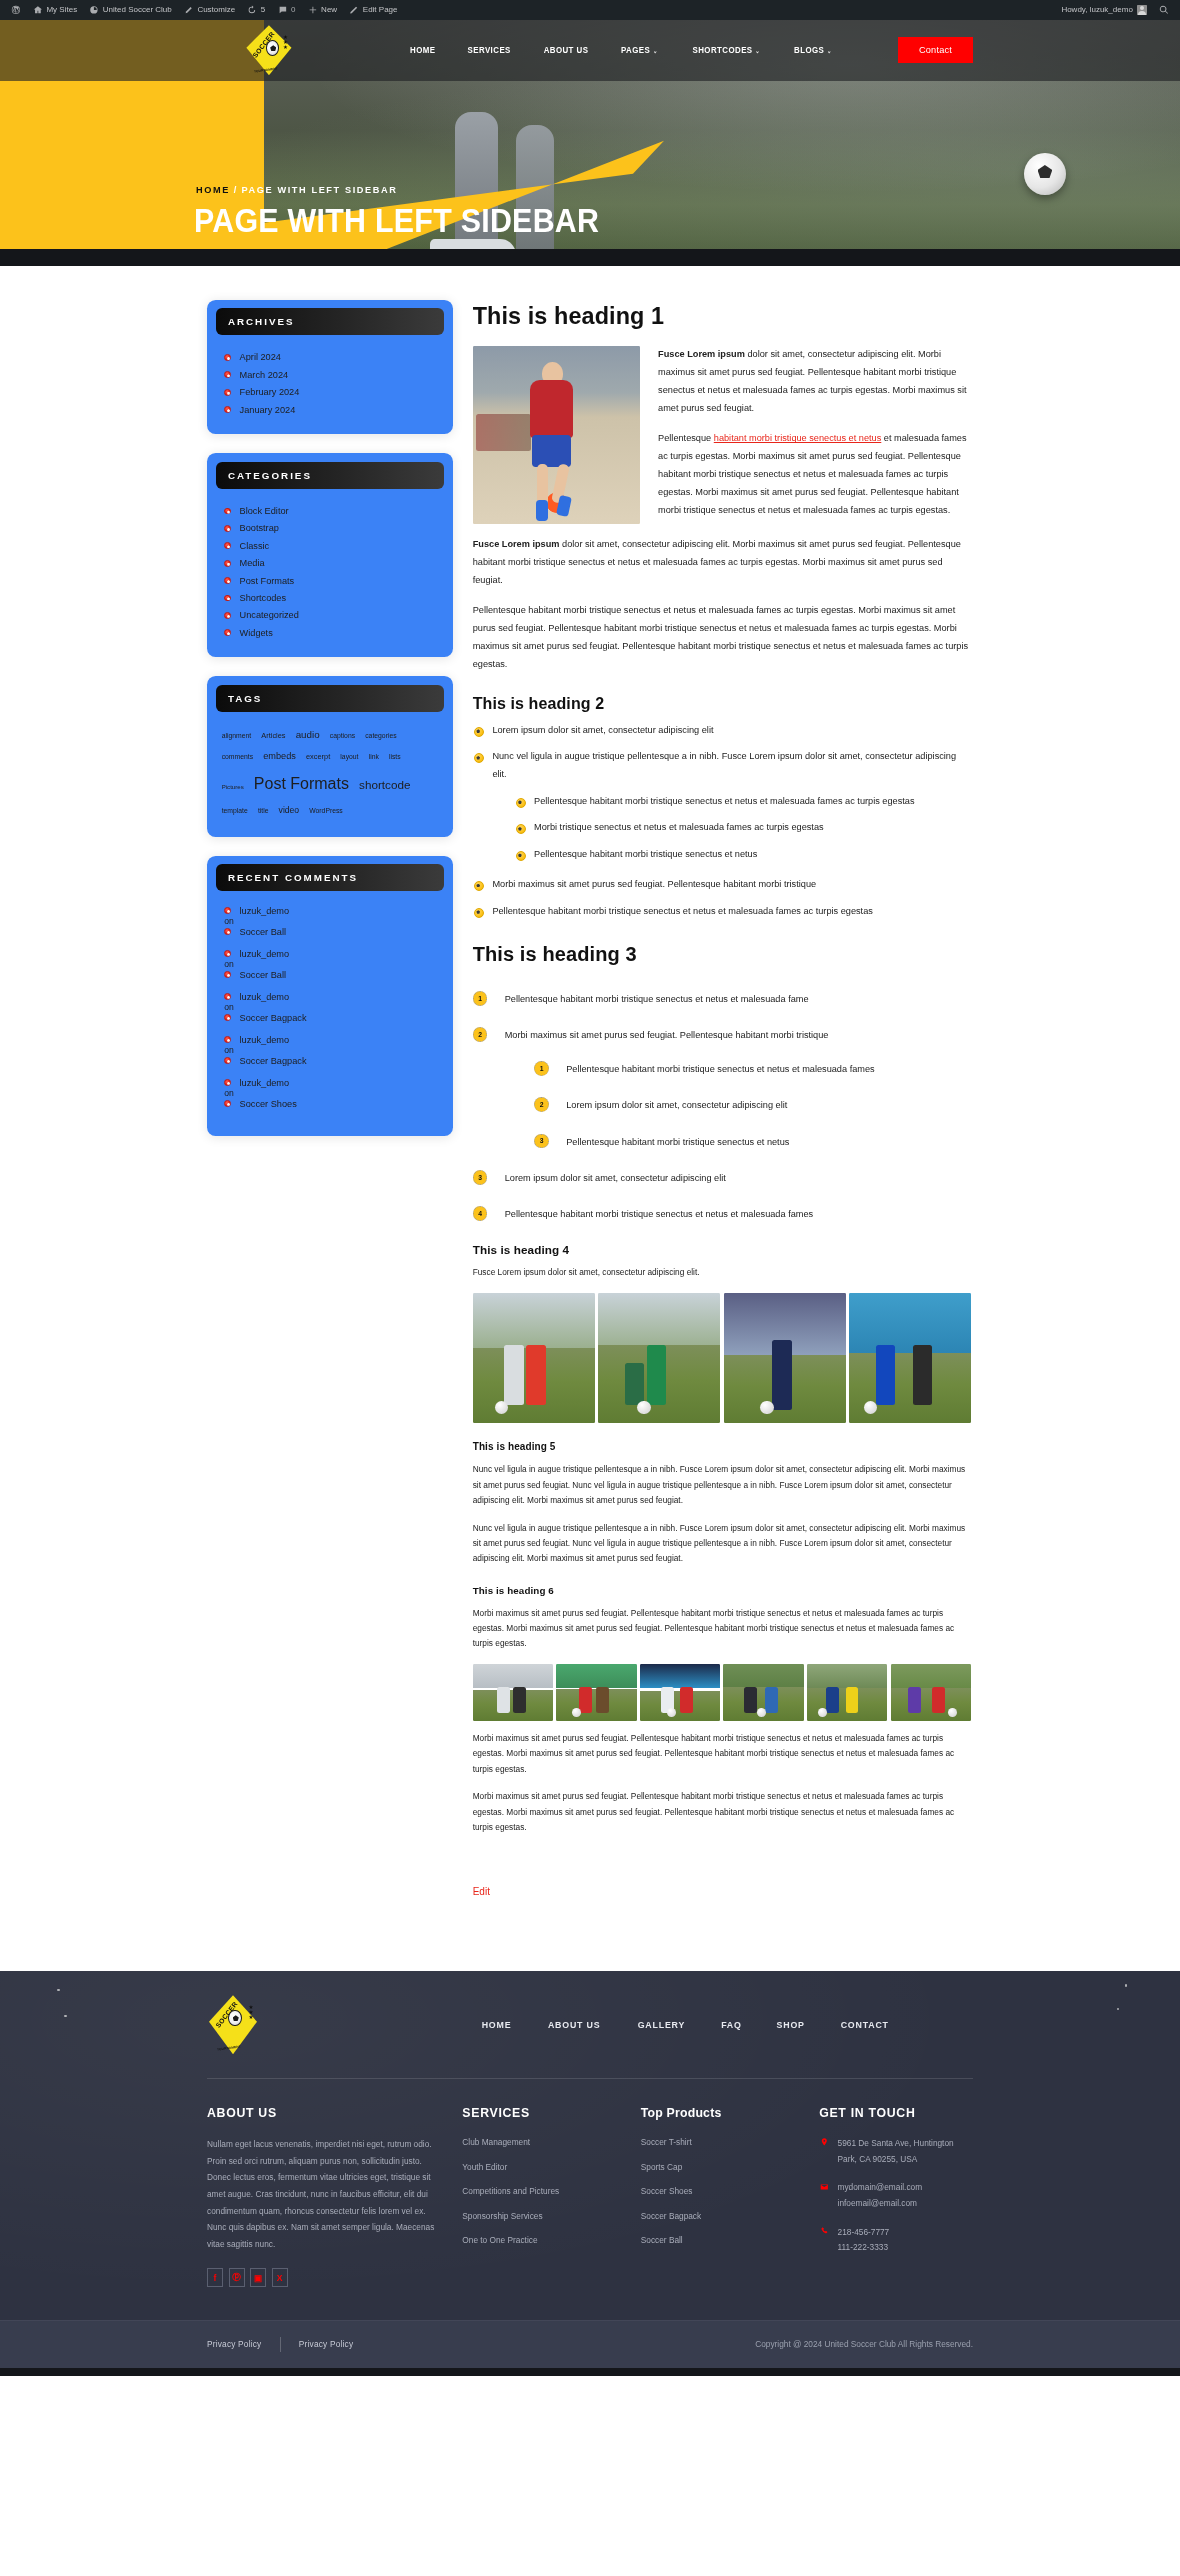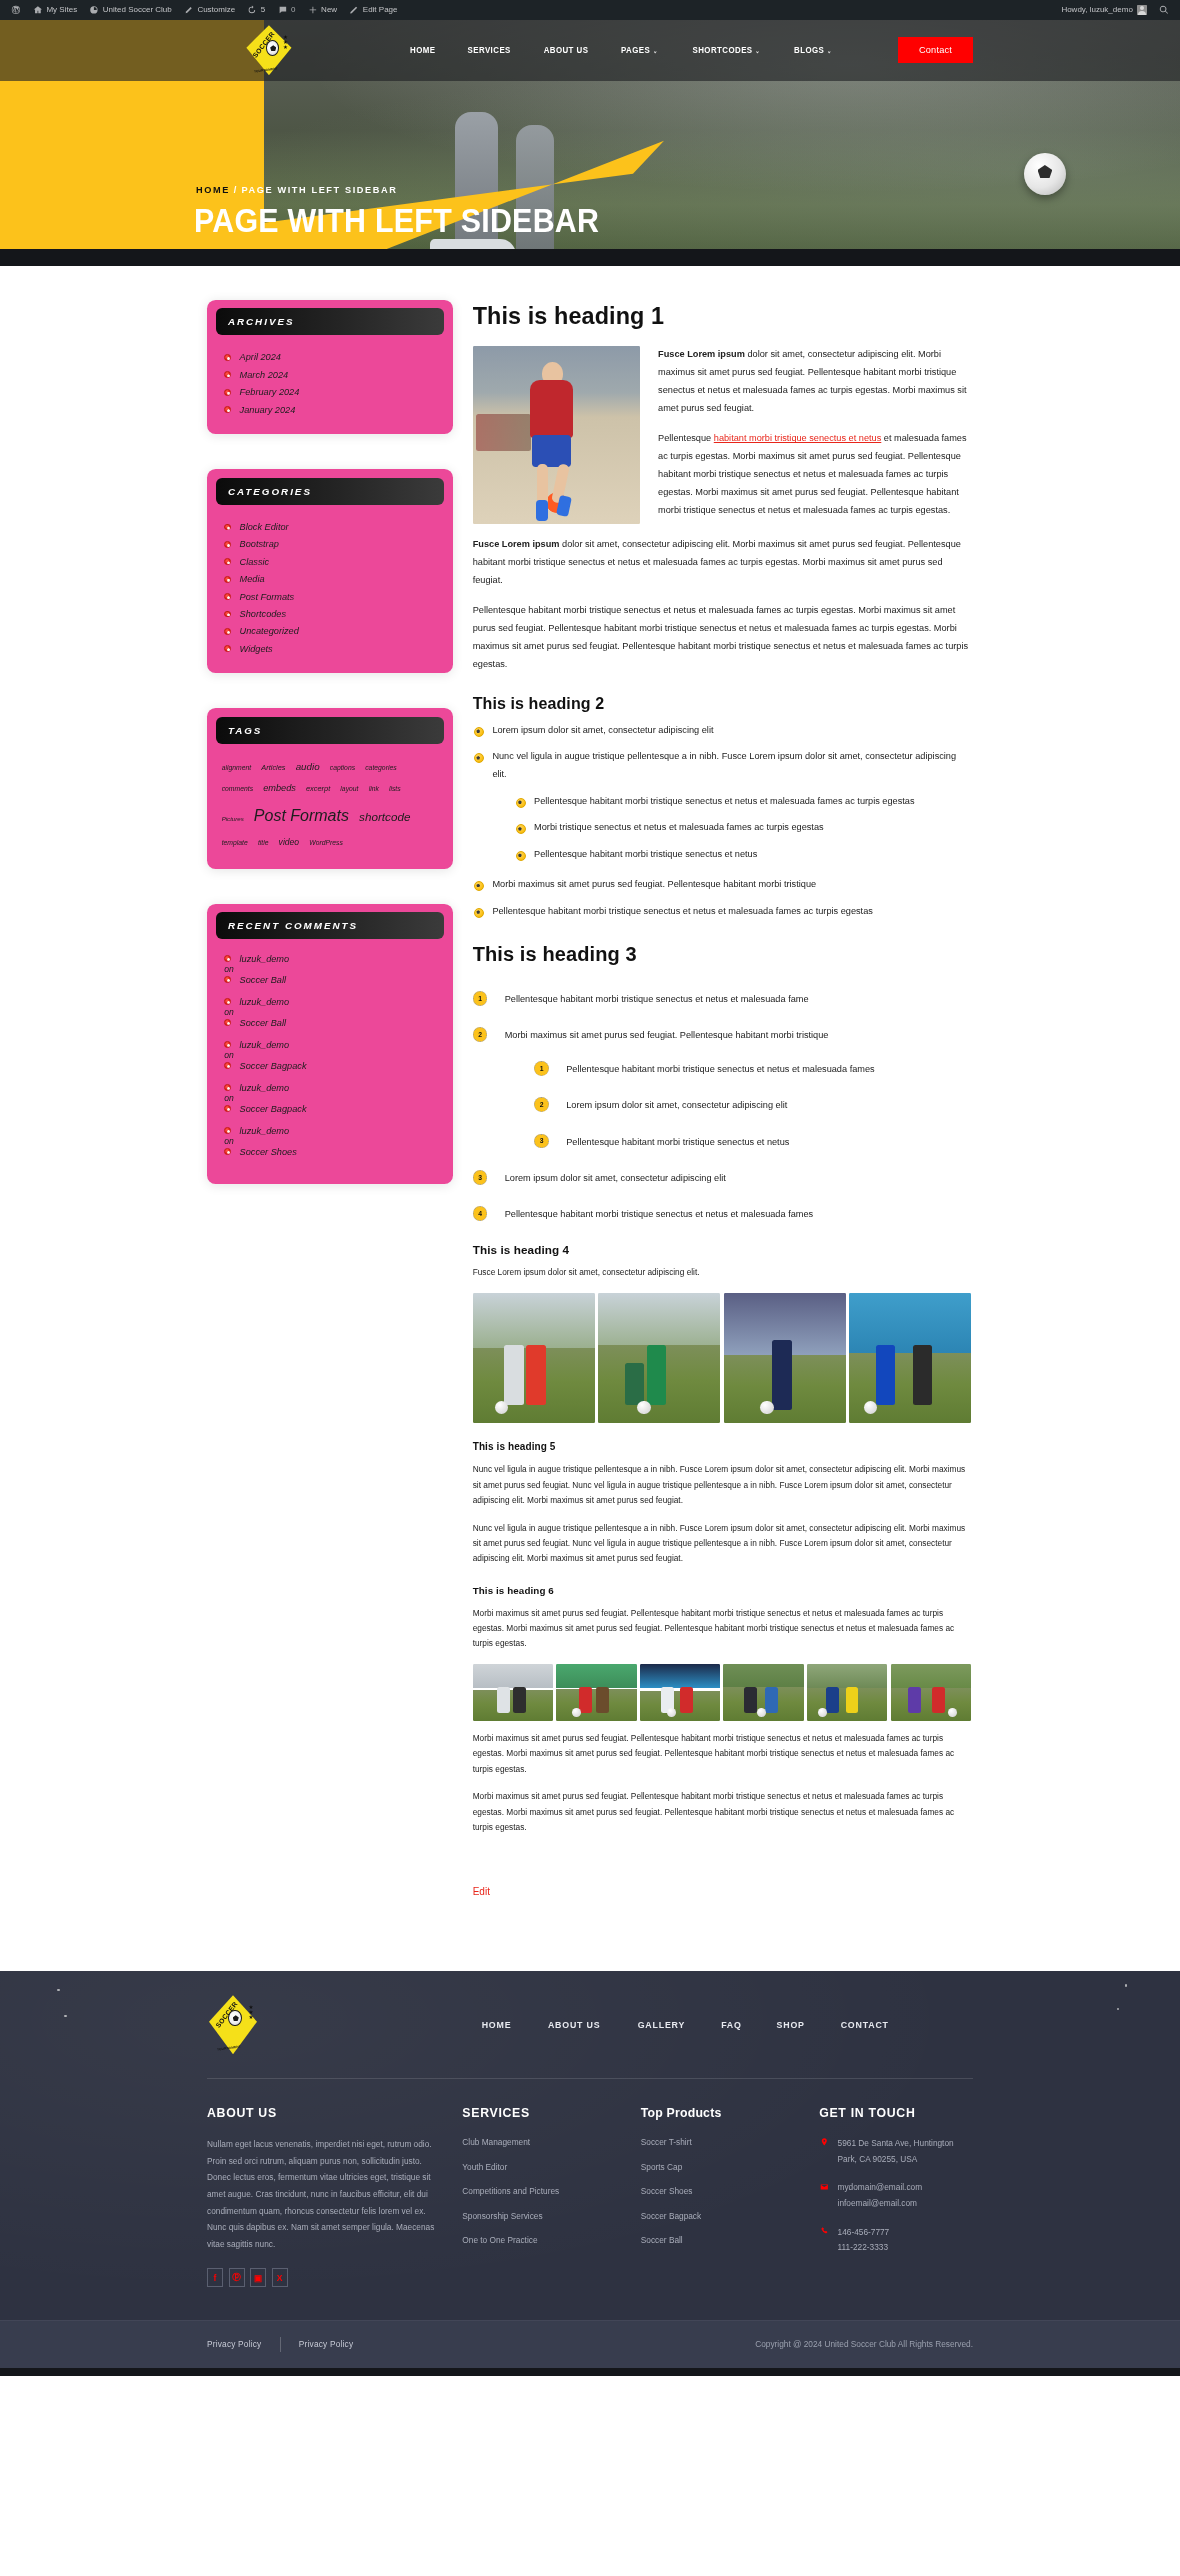--- a/index.html
+++ b/index.html
@@ -110,22 +110,22 @@
     transform: scaleX(.92); transform-origin: left center;
   }
 
   
   .page-wrap { display: flex; padding: 34px 0 74px 0; max-width: 1180px; }
   .sidebar { width: 246px; margin-left: 207px; flex: 0 0 246px; }
   .content { flex: 1; margin-left: 19.7px; margin-right: 209px; padding-top: 3.7px; }
 
   
   .widget {
-    background: #ec4899; border-radius: 8.6px; padding: 8.6px 8.6px 16px 8.6px;
-    box-shadow: 0 1.2px 11px rgba(0,0,0,.10); margin-bottom: 35px; font-style: italic;
+    background: #3b82f6; border-radius: 8.6px; padding: 8.6px 8.6px 16px 8.6px;
+    box-shadow: 0 1.2px 11px rgba(0,0,0,.10); margin-bottom: 19px;
   }
   .widget-title {
     background: linear-gradient(90deg,#0b0b0b 0%, #2c2c2c 70%, #3b3b3b 100%);
     color: #fff; border-radius: 6.1px; padding: 8px 12.3px;
     font-size: 9.8px; font-weight: 800; letter-spacing: 2px; text-transform: uppercase;
     font-family: "Liberation Sans Narrow","Liberation Sans",sans-serif;
   }
   .widget ul { list-style: none; margin: 13.5px 0 0 0; }
   .widget ul li { display: flex; align-items: center; gap: 8.6px; padding: 3.7px 0 3.7px 8.6px; font-size: 9.2px; }
   .widget ul li a { color: #1d1d1d; text-decoration: none; }
@@ -784,21 +784,21 @@
           <span>infoemail@email.com</span>
         </span>
       </div>
       <div class="contact-line">
         <span class="ci">
             <svg viewBox="0 0 24 24">
               <path d="M6.6 2.8a1.5 1.5 0 012 .2l2 2.4a1.5 1.5 0 01-.1 2l-1.3 1.3a12 12 0 005 5l1.3-1.3a1.5 1.5 0 012-.1l2.4 2a1.5 1.5 0 01.2 2l-1.6 1.9c-.7.8-1.9 1-2.9.5A20 20 0 014.2 7.3c-.5-1-.3-2.2.5-2.9z"></path>
             </svg>
           </span>
         <span class="ct">
-          <span>146-456-7777</span><br>
+          <span>218-456-7777</span><br>
           <span>111-222-3333</span>
         </span>
       </div>
     </div>
   </div>
 
   <div class="footer-bottom">
     <a href="#">Privacy Policy</a>
     <span class="fb-sep"></span>
     <a href="#">Privacy Policy</a>

